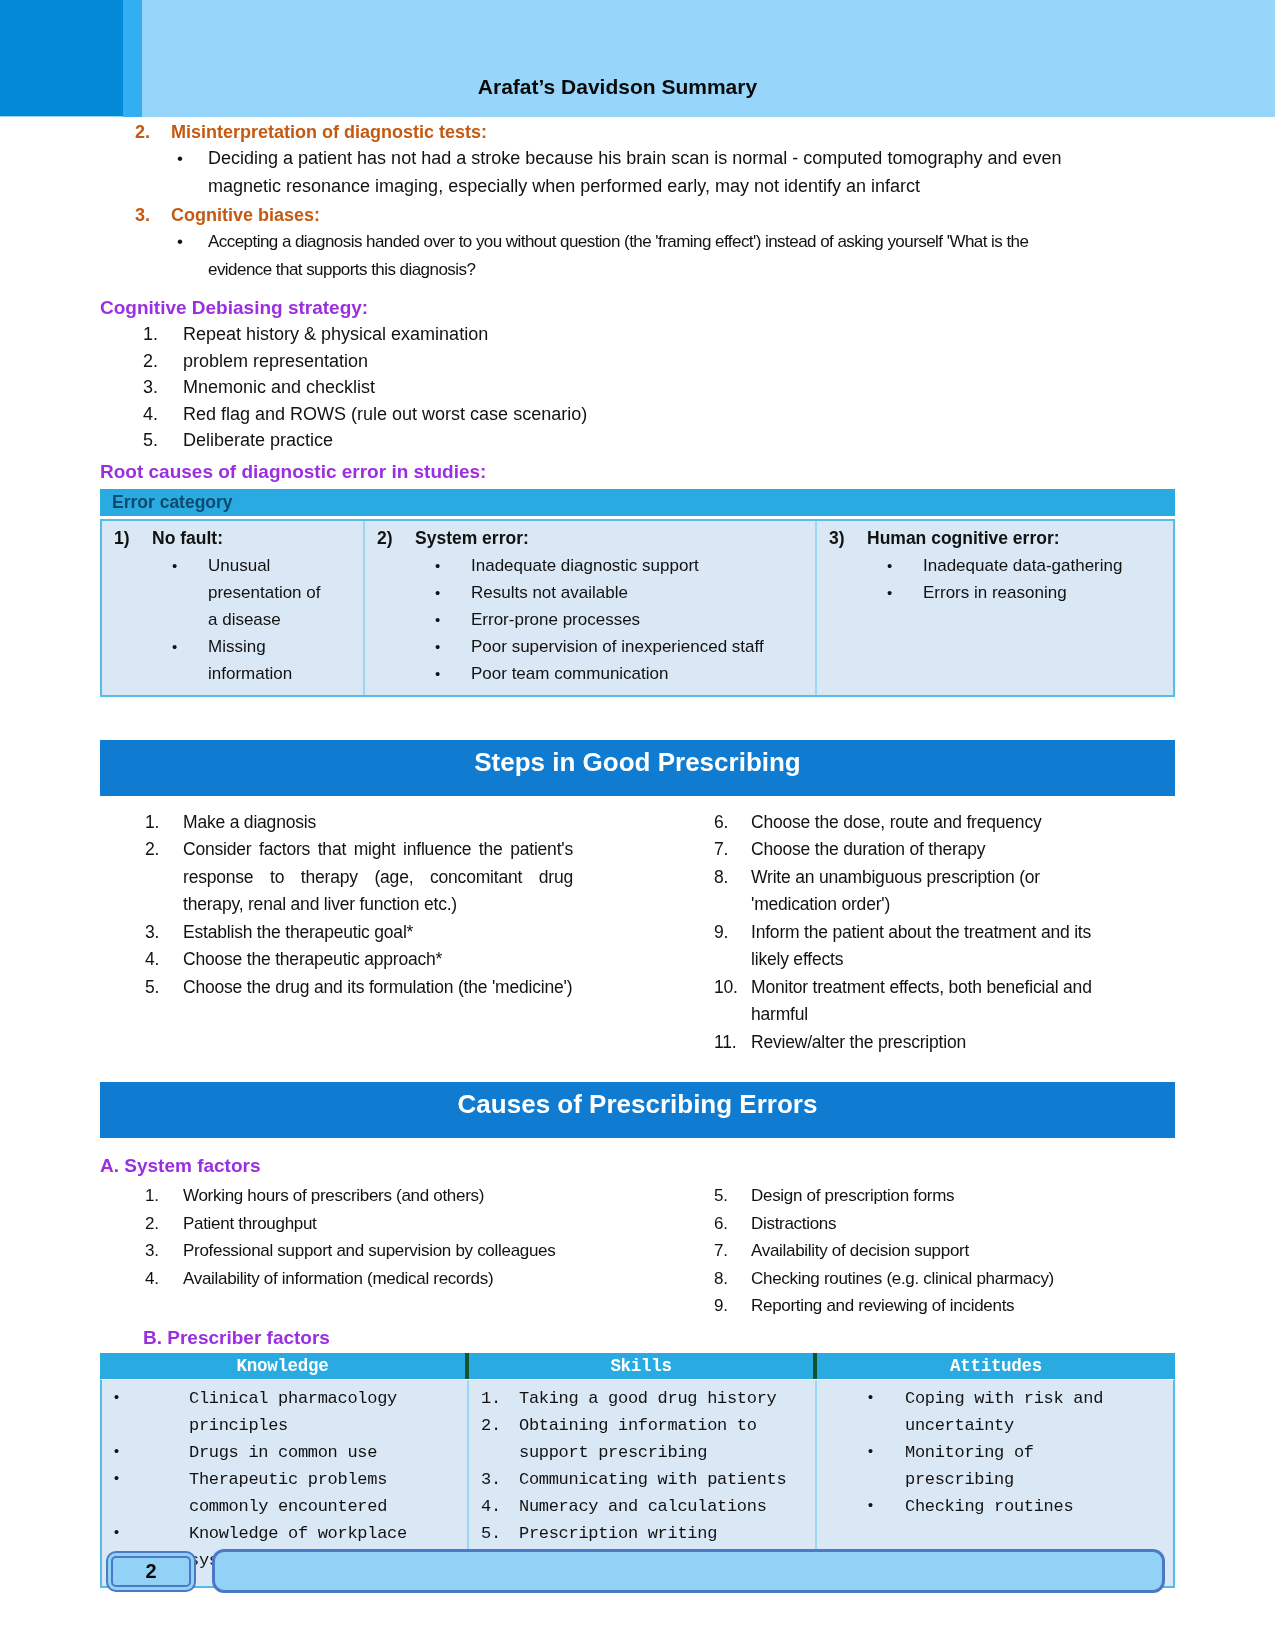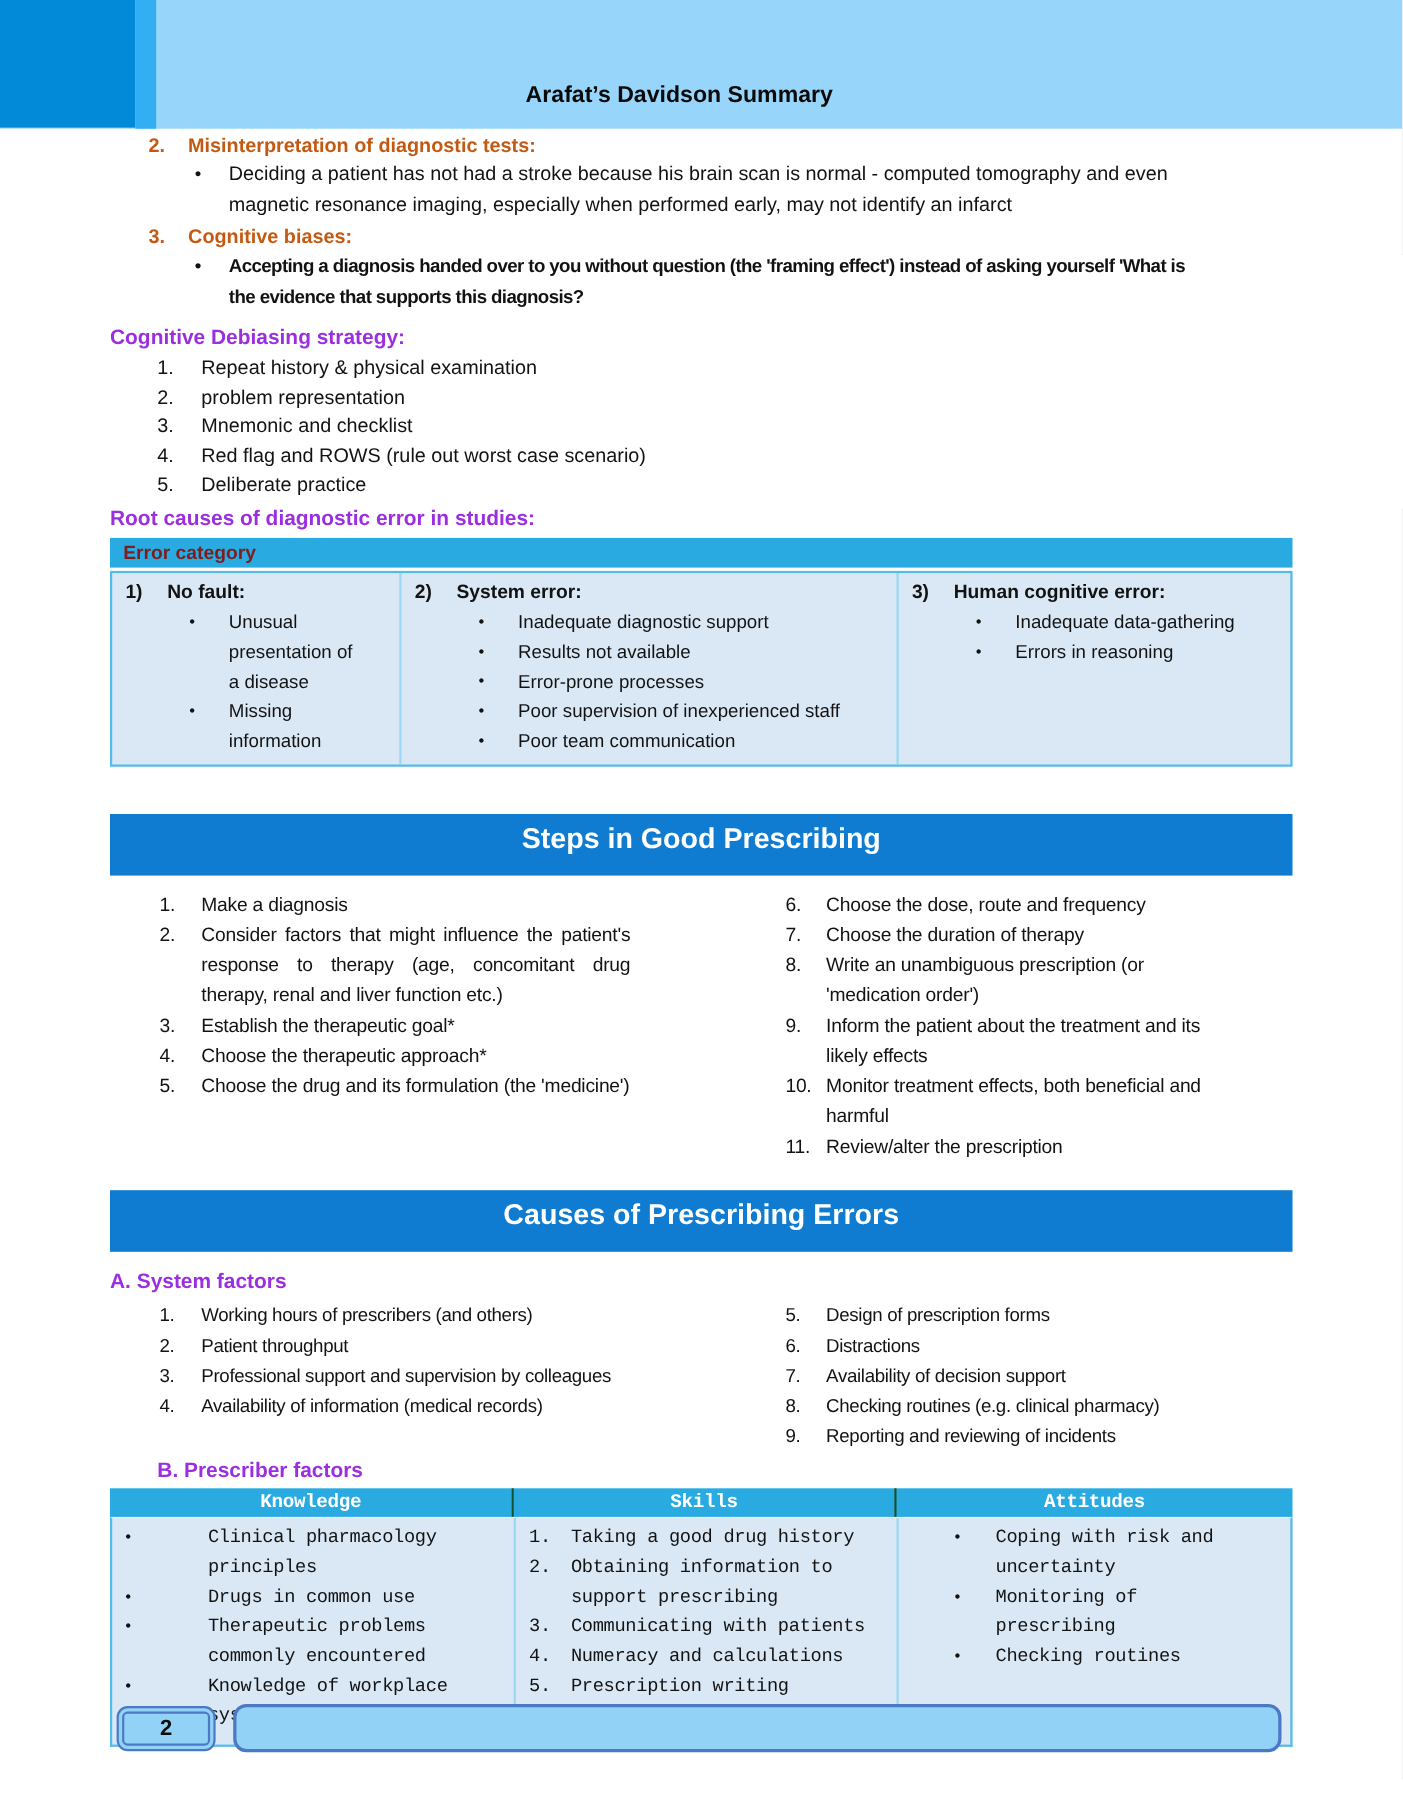--- a/index.html
+++ b/index.html
@@ -17,28 +17,28 @@
     font-size:21px;font-weight:bold;color:#0a0a0a;
   }
   
   .content{padding:0 100px;font-size:18px;}
   .nhead{display:grid;grid-template-columns:36px 1fr;padding-left:35px;line-height:26px;margin-top:2px;}
   .orange{color:var(--heading-orange,#C45A11);font-weight:bold;font-size:18px;}
   .mk{white-space:nowrap;}
   .brow{display:grid;grid-template-columns:31px 1fr;padding-left:77px;padding-right:82px;line-height:27.5px;}
   .blt::before{content:"\2022";}
   .brow .blt{font-size:17px;}
-  .narrowtxt{font-size:17px;letter-spacing:-0.55px;font-weight:bold;}
+  .narrowtxt{font-size:17px;letter-spacing:-0.55px;}
   .purple{color:var(--heading-purple,#9B2FE0);font-weight:bold;font-size:19px;line-height:26px;margin:12px 0 0 0;}
   .purple.rt{margin-top:5px;}
   .oli{display:grid;grid-template-columns:40px 1fr;padding-left:43px;line-height:26.5px;}
   
   .tbl1{margin-top:4px;}
   .cap{
-    background:var(--table-header-cyan,#29ABE2);color:#7f1d1d;font-weight:bold;font-size:17.5px;
+    background:var(--table-header-cyan,#29ABE2);color:#0c4a6e;font-weight:bold;font-size:17.5px;
     line-height:27px;height:27px;padding:0 0 0 12px;margin-bottom:3px;
   }
   .tbody1{
     display:grid;grid-template-columns:261px 452px 1fr;
     background:var(--table-body-fill,#DAE8F6);
     border:2px solid var(--table-border,#53BCE9);
     box-sizing:border-box;font-size:17px;
   }
   .tcell{padding:4px 6px 8px 0;}
   .tcell+.tcell{border-left:2px solid var(--table-divider,#9AD7F2);}
@@ -61,21 +61,21 @@
   .narrow{font-size:17px;letter-spacing:-0.3px;}
   .purple.af{margin-top:16px;line-height:24px;}
   .purple.bf{margin-top:6px;line-height:24px;margin-left:43px;}
   
   .tbl2{margin-top:3px;font-family:Liberation Mono, monospace;}
   .t2h{display:grid;grid-template-columns:365px 348px 1fr;}
   .t2h .hc{
     background:var(--table-header-cyan,#29ABE2);color:#fff;font-weight:bold;font-size:17.5px;
     text-align:center;line-height:26px;height:26px;
   }
-  .t2h .hc+.hc{border-left:2px solid #14532d;}
+  .t2h .hc+.hc{border-left:4px solid #14532d;}
   .t2b{
     display:grid;grid-template-columns:365px 348px 1fr;
     background:var(--table-body-fill,#DAE8F6);
     border:2px solid var(--table-border,#53BCE9);border-top:1px solid #ffffff;
     box-sizing:border-box;
   }
   .t2c{padding:5px 0 12px 0;}
   .t2c+.t2c{border-left:2px solid var(--table-divider,#9AD7F2);}
   .kb{display:grid;grid-template-columns:36px 1fr;padding-left:10px;padding-right:14px;line-height:27px;gap:41px;}
   .sk{display:grid;grid-template-columns:38px 1fr;padding-left:12px;padding-right:18px;line-height:27px;}

